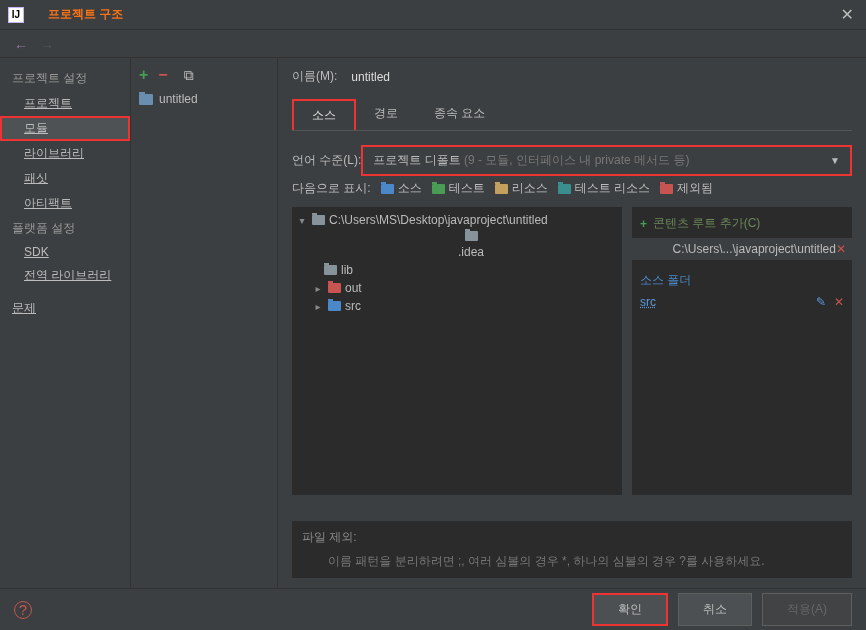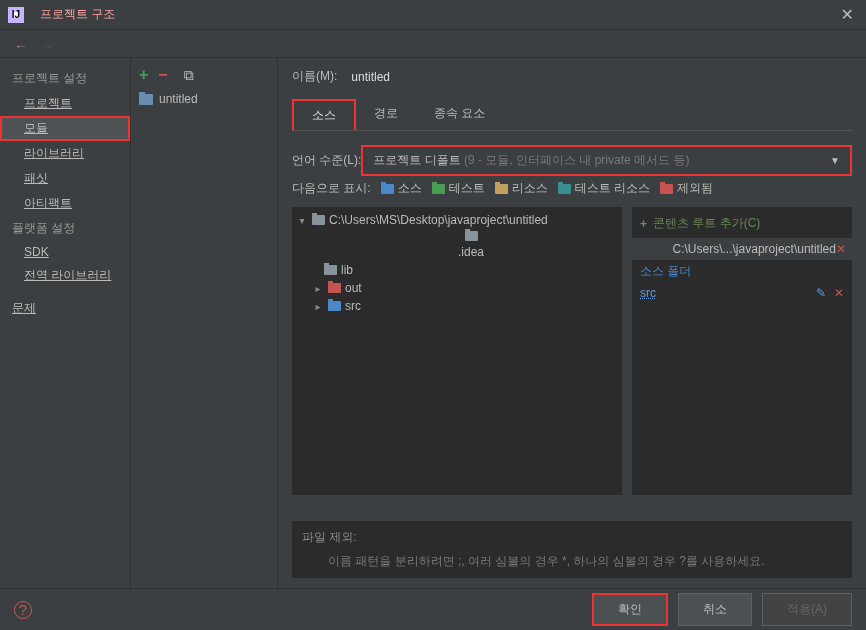--- a/index.html
+++ b/index.html
@@ -1,20 +1,20 @@
 <!DOCTYPE html>
 <html><head>
   <meta charset="utf-8">
   <style>
     * { margin: 0; padding: 0; box-sizing: border-box; }
     body { font-family: "Malgun Gothic", sans-serif; font-size: 12px; background: #2b2b2b; color: #bbb; width: 866px; height: 630px; overflow: hidden; }
     
     .title-bar { background: #3c3f41; height: 30px; display: flex; align-items: center; padding: 0 8px; border-bottom: 1px solid #323232; }
-    .app-icon { width: 16px; height: 16px; background: #fff; color: #000; display: flex; align-items: center; justify-content: center; font-weight: bold; font-size: 10px; margin-right: 16px; border: 5px solid #c4b5fd; }
-    .title-text { flex: 1; color: #fca5a5; }
+    .app-icon { width: 16px; height: 16px; background: #fff; color: #000; display: flex; align-items: center; justify-content: center; font-weight: bold; font-size: 10px; margin-right: 24px; border: 1px solid #c4b5fd; }
+    .title-text { flex: 1; color: #f97316; font-weight: bold; }
     .close-btn { color: #bbb; cursor: pointer; font-size: 16px; padding: 0 4px; }
     
     .nav-bar { background: #3c3f41; height: 28px; display: flex; align-items: center; padding: 0 8px; border-bottom: 1px solid #323232; }
     .arrow-btn { color: #9876aa; font-size: 14px; padding: 0 6px; cursor: pointer; }
     .arrow-btn.fwd { color: #555; }
     
     .main { display: flex; height: calc(100% - 58px - 42px); }
     
     .sidebar { width: 130px; background: #3c3f41; padding: 8px 0; overflow: hidden; }
     .sidebar-heading { padding: 4px 12px; color: #999; font-size: 12px; }
@@ -67,21 +67,21 @@
     .folder-r { width: 13px; height: 10px; background: #c75450; border-radius: 1px; position: relative; }
     .folder-r::before { content: ''; position: absolute; top: -2px; left: 0; width: 5px; height: 2px; background: #c75450; }
     .folder-b { width: 13px; height: 10px; background: #4a88c7; border-radius: 1px; position: relative; }
     .folder-b::before { content: ''; position: absolute; top: -2px; left: 0; width: 5px; height: 2px; background: #4a88c7; }
     
     .tree-right { width: 220px; background: #2b2b2b; padding: 6px 8px; display: flex; flex-direction: column; }
     .add-root { color: #6a8759; display: flex; align-items: center; gap: 6px; padding: 2px 0 6px; }
     .add-plus { color: #499c54; font-weight: bold; }
     .root-path { display: flex; align-items: center; justify-content: flex-end; background: #3c3f41; padding: 4px 6px; margin: 0 -8px; }
     .root-path .x { color: #c75450; cursor: pointer; }
-    .src-heading { color: #4a88c7; margin: 3px 0 4px; }
+    .src-heading { color: #4a88c7; margin: 12px 0 4px; }
     .src-item { display: flex; align-items: center; justify-content: space-between; padding: 2px 0; }
     .src-item .name { color: #5a9bdc; text-decoration: underline dotted; }
     .src-actions { display: flex; gap: 8px; font-size: 12px; }
     .pencil { color: #5a9bdc; cursor: pointer; }
     .xsm { color: #c75450; cursor: pointer; }
     
     .exclude-area { margin-top: 26px; background: #2b2b2b; padding: 8px 10px; }
     .exclude-label { color: #8a8a8a; margin-bottom: 6px; }
     .exclude-help { color: #777; margin-left: 26px; line-height: 1.5; }
     

